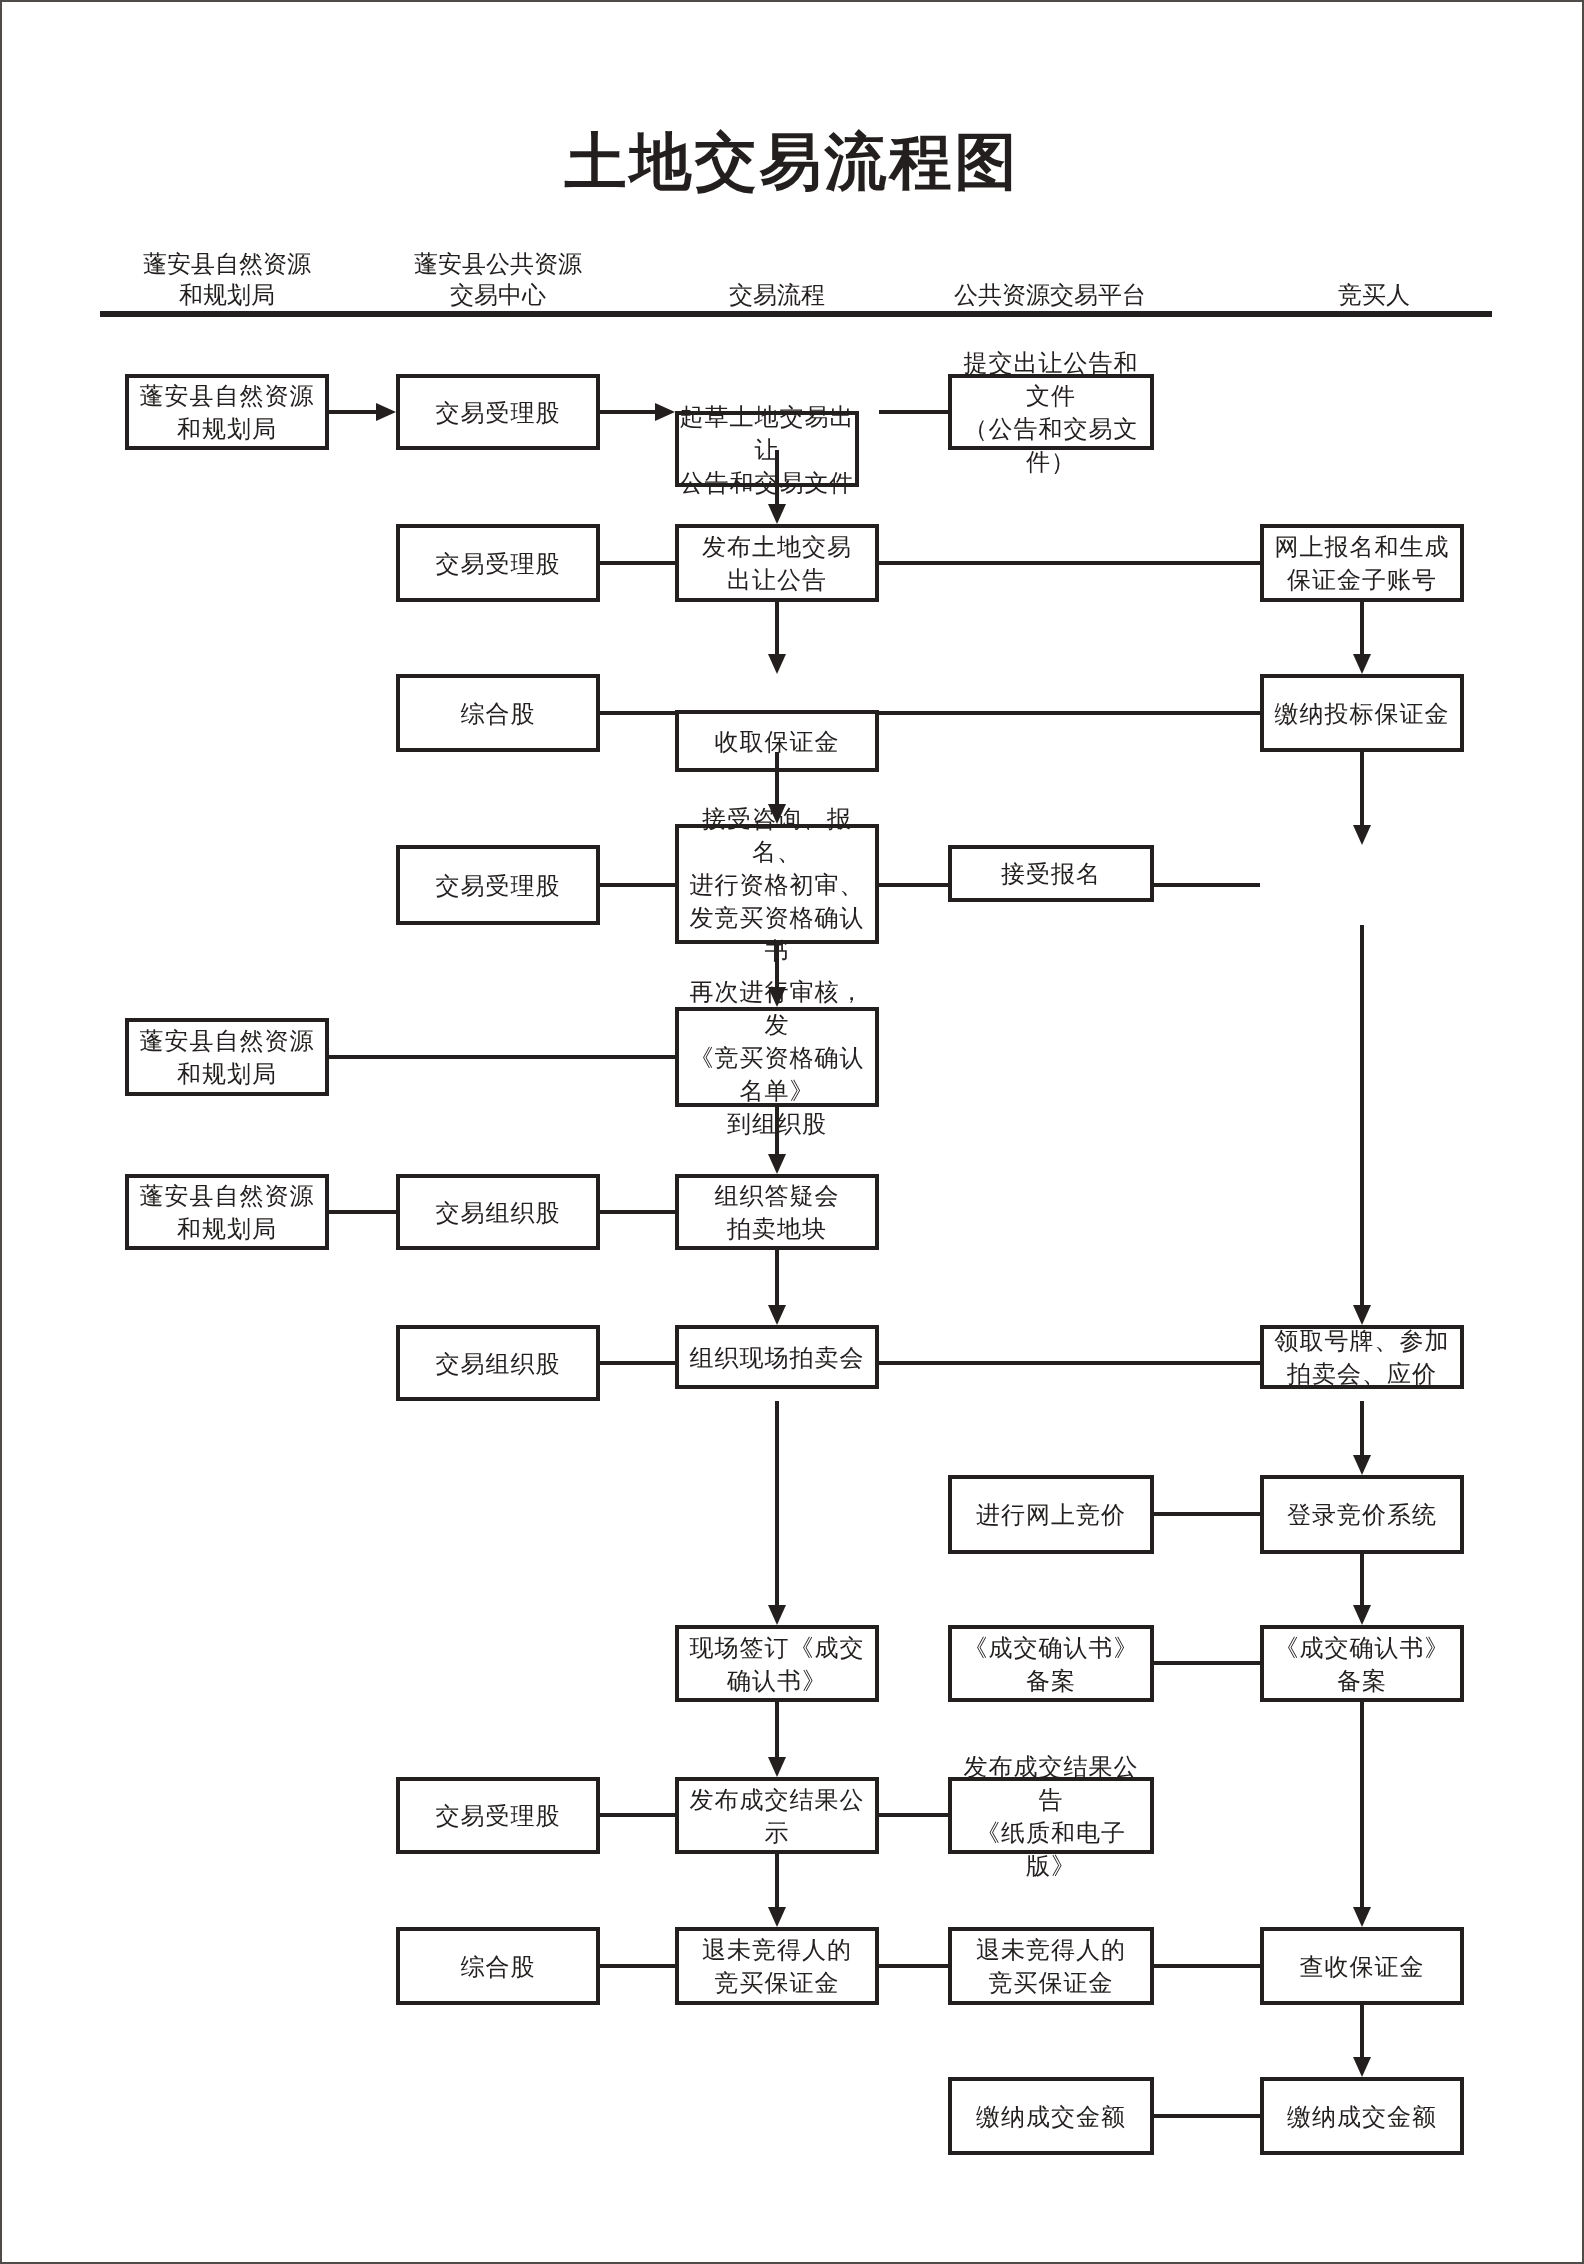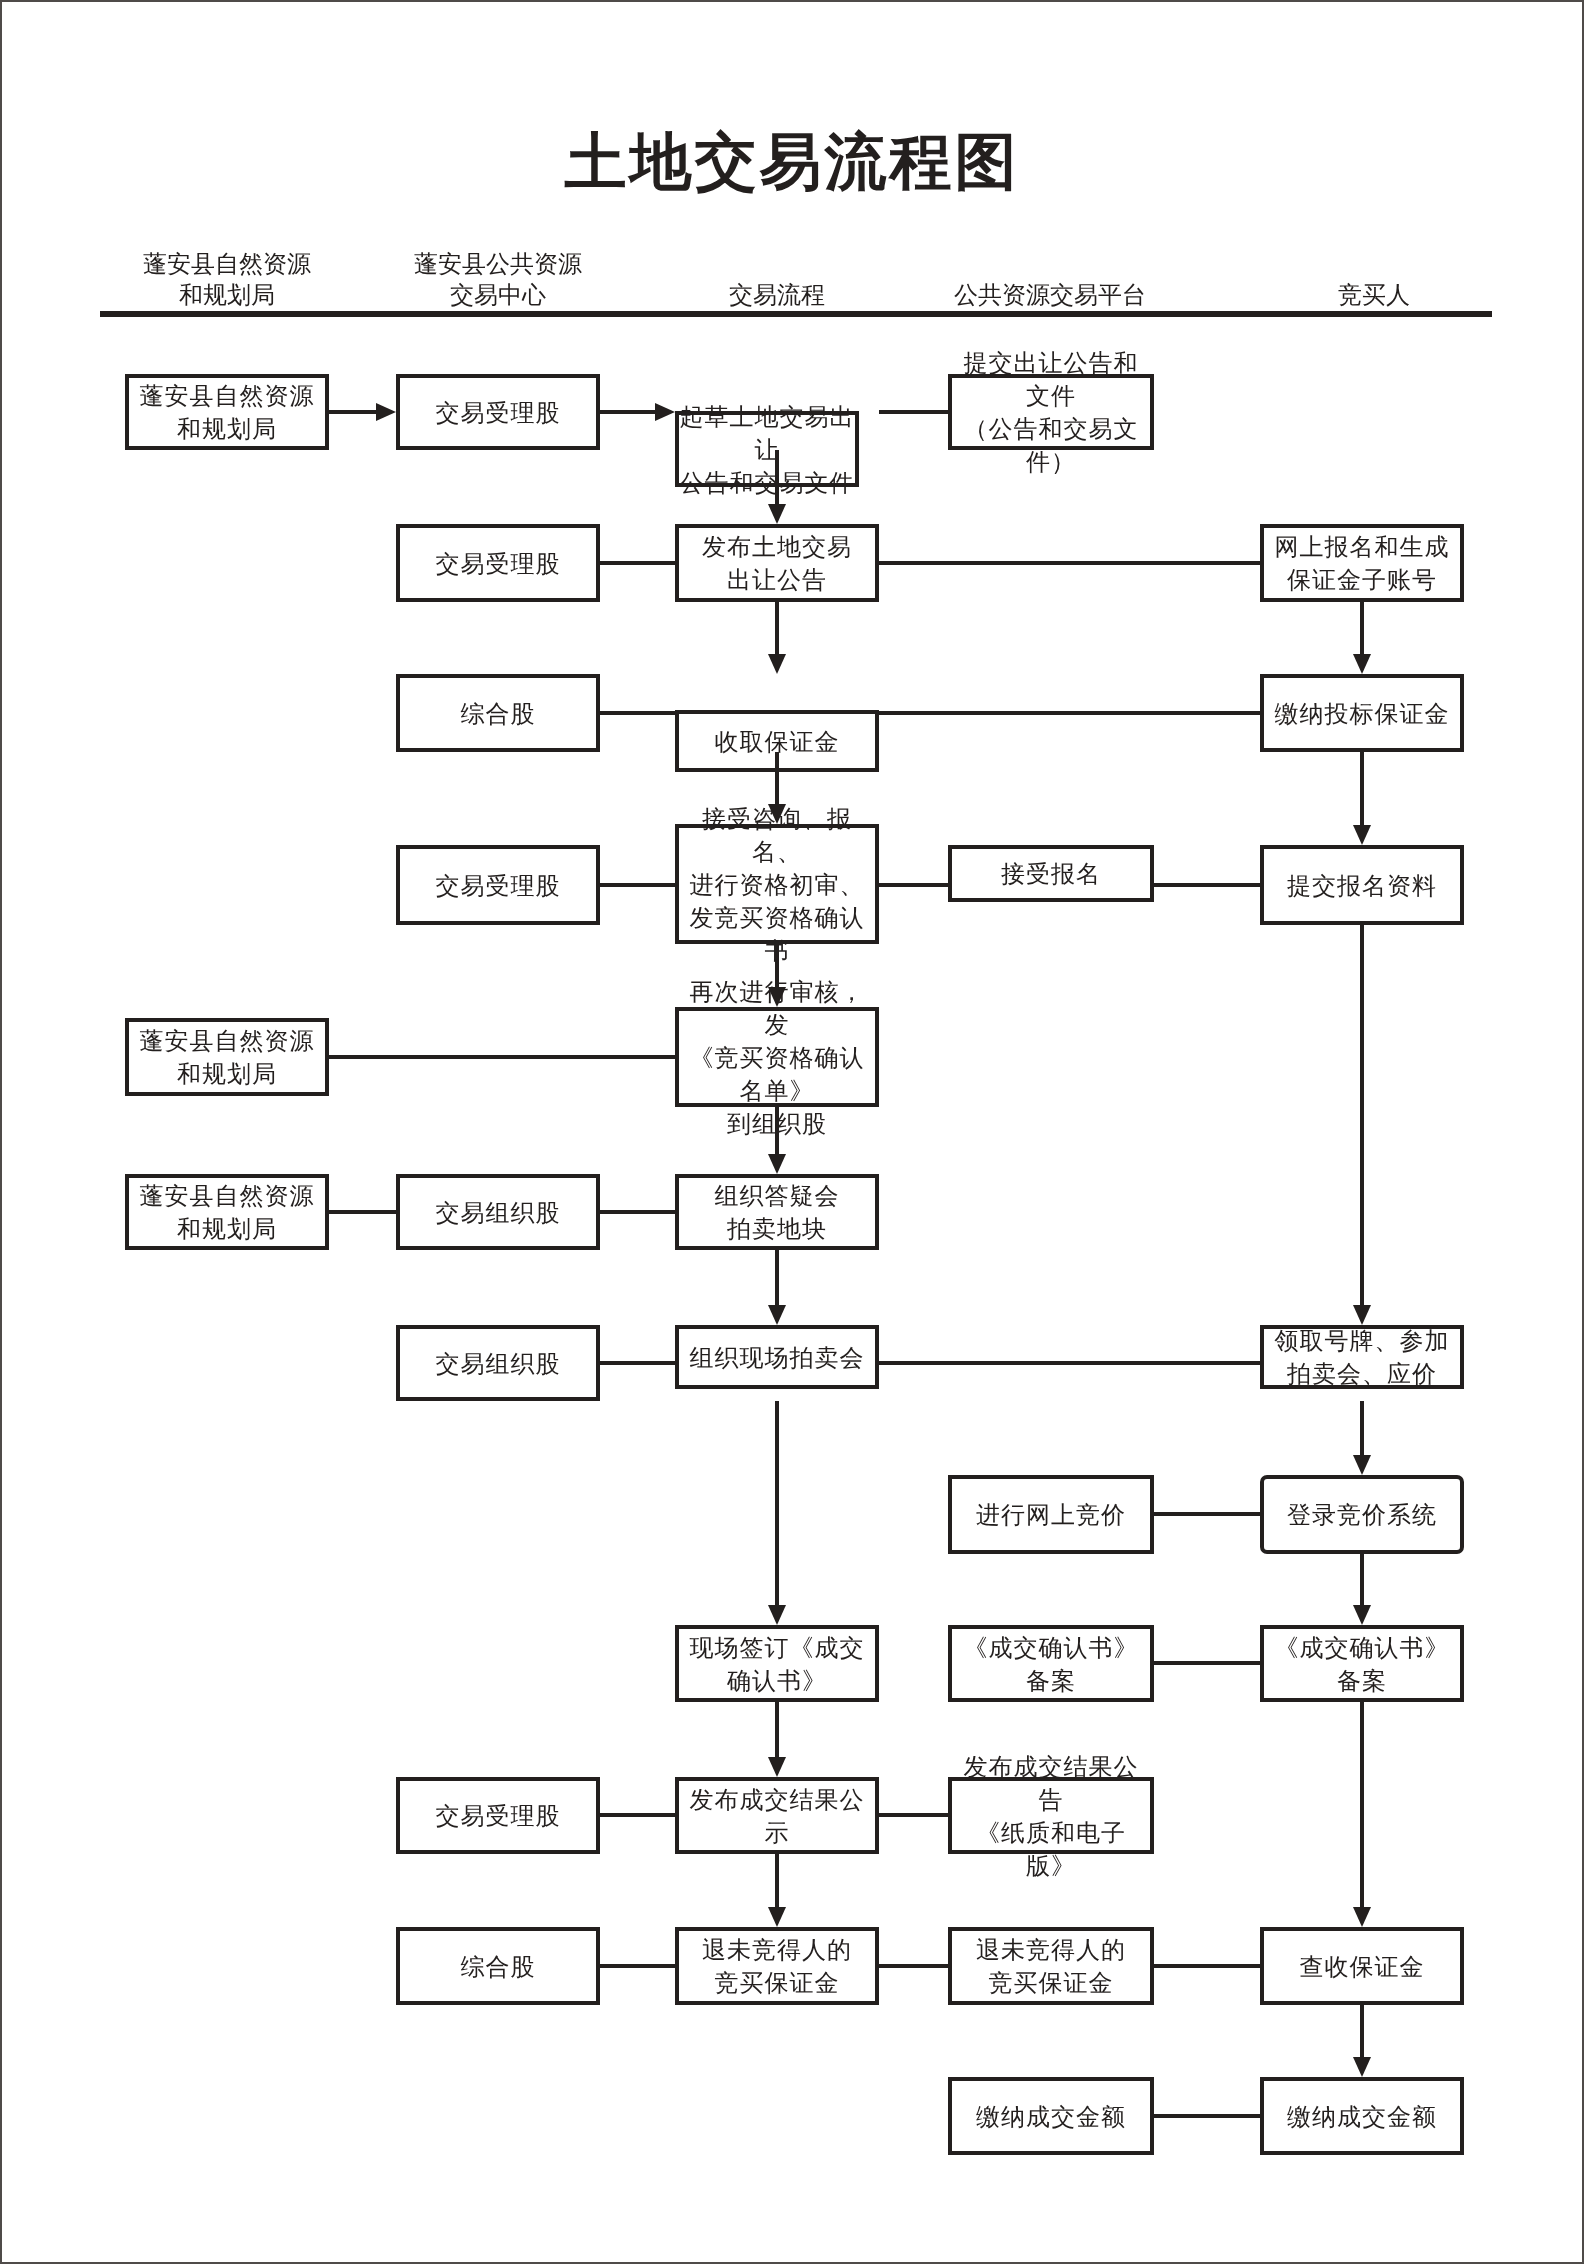--- a/index.html
+++ b/index.html
@@ -94,41 +94,40 @@
 
   <div class="node" style="left:394px;top:672px;width:204px;height:78px;">综合股</div>
   <div class="node" style="left:673px;top:672px;width:204px;height:62px;margin-top:36px;">收取保证金</div>
   <div class="node" style="left:1258px;top:672px;width:204px;height:78px;">缴纳投标保证金</div>
 
   <div class="node" style="left:394px;top:843px;width:204px;height:80px;">交易受理股</div>
   <div class="node" style="left:673px;top:822px;width:204px;height:120px;">接受咨询、报名、
 进行资格初审、
 发竞买资格确认书</div>
   <div class="node" style="left:946px;top:843px;width:206px;height:57px;">接受报名</div>
-  <div class="node" style="left:1258px;top:843px;width:204px;height:80px;">提交报名资料</div>
 
   <div class="node" style="left:123px;top:1016px;width:204px;height:78px;">蓬安县自然资源
 和规划局</div>
   <div class="node" style="left:673px;top:1005px;width:204px;height:100px;">再次进行审核，发
 《竞买资格确认名单》
 到组织股</div>
 
   <div class="node" style="left:123px;top:1172px;width:204px;height:76px;">蓬安县自然资源
 和规划局</div>
   <div class="node" style="left:394px;top:1172px;width:204px;height:76px;">交易组织股</div>
   <div class="node" style="left:673px;top:1172px;width:204px;height:76px;">组织答疑会
 拍卖地块</div>
 
   <div class="node" style="left:394px;top:1323px;width:204px;height:76px;">交易组织股</div>
   <div class="node" style="left:673px;top:1323px;width:204px;height:64px;">组织现场拍卖会</div>
   <div class="node" style="left:1258px;top:1323px;width:204px;height:64px;">领取号牌、参加
 拍卖会、应价</div>
 
   <div class="node" style="left:946px;top:1473px;width:206px;height:79px;">进行网上竞价</div>
-  <div class="node" style="left:1258px;top:1473px;width:204px;height:79px;border-radius:7px;">登录竞价系统</div>
+  <div class="node" style="left:1258px;top:1473px;width:204px;height:79px;">登录竞价系统</div>
 
   <div class="node" style="left:673px;top:1623px;width:204px;height:77px;">现场签订《成交
 确认书》</div>
   <div class="node" style="left:946px;top:1623px;width:206px;height:77px;">《成交确认书》备案</div>
   <div class="node" style="left:1258px;top:1623px;width:204px;height:77px;">《成交确认书》备案</div>
 
   <div class="node" style="left:394px;top:1775px;width:204px;height:77px;">交易受理股</div>
   <div class="node" style="left:673px;top:1775px;width:204px;height:77px;">发布成交结果公示</div>
   <div class="node" style="left:946px;top:1775px;width:206px;height:77px;">发布成交结果公告
 《纸质和电子版》</div>

